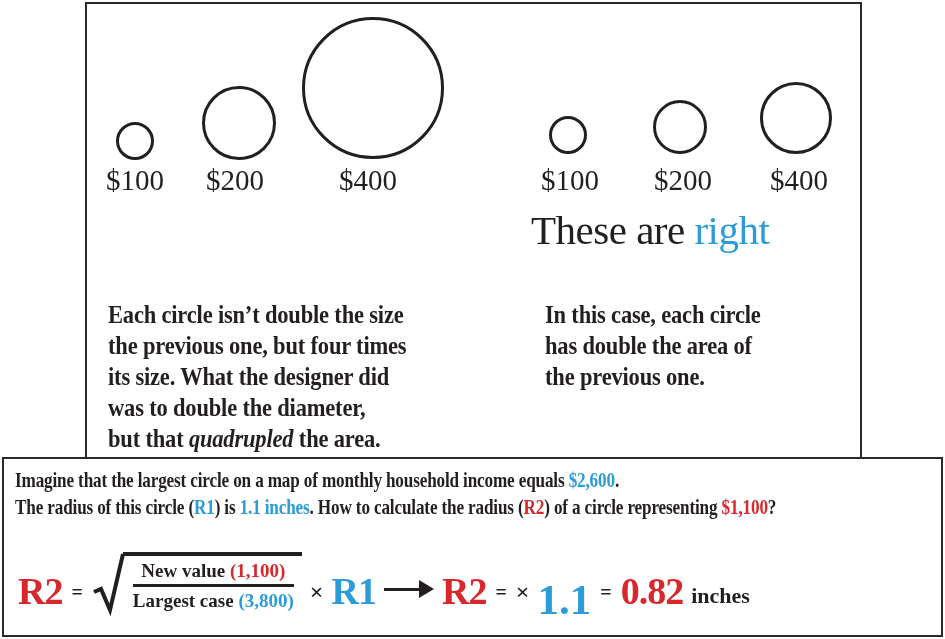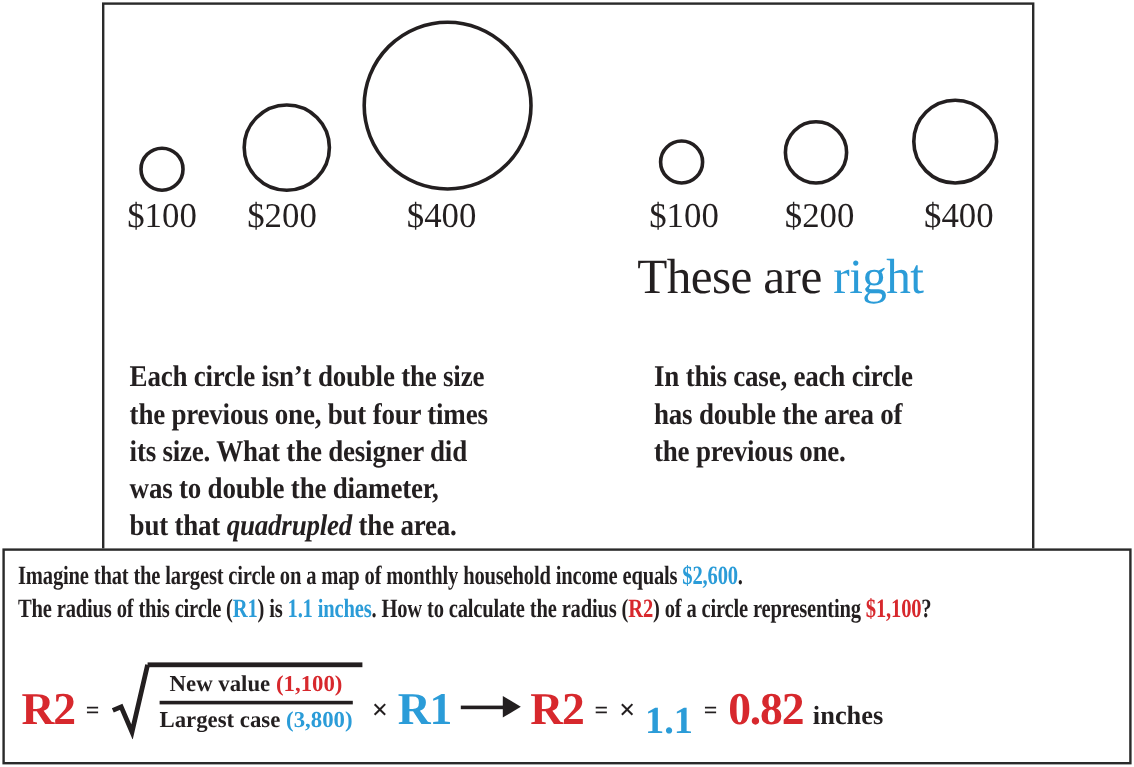--- a/index.html
+++ b/index.html
@@ -39,21 +39,21 @@
 
   
   .intro { position:absolute; left:11px; top:7px; font-size:22px; font-weight:bold; line-height:27px;
            white-space:nowrap; transform:scaleX(0.78); transform-origin:0 0; letter-spacing:-0.2px; }
 
   
   .formula { position:absolute; left:14px; top:78px; height:94px; display:flex; align-items:center; gap:8px; white-space:nowrap; }
   .f-big   { font-size:38px; font-weight:bold; line-height:1; margin-top:14px; letter-spacing:-1px; }
   .f-eq    { font-size:20px; font-weight:bold; margin-top:16px; padding:0 1px; }
   .f-times { font-size:24px; font-weight:bold; margin-top:16px; }
-  .f-med   { font-size:32px; font-weight:bold; line-height:1; margin-top:31px; }
+  .f-med   { font-size:43px; font-weight:bold; line-height:1; margin-top:31px; }
   .f-unit  { font-size:22px; font-weight:bold; margin-top:24px; }
 
   .sqrt { display:flex; align-items:flex-start; }
   .sqrt svg { flex:none; display:block; }
   .sqrt-body { border-top:4px solid #231f20; margin-left:-3px; }
   .frac { display:flex; flex-direction:column; align-items:center; padding:3px 8px 0 10px;
           font-size:19px; font-weight:bold; line-height:24px; }
   .frac-bar { height:3px; background:#231f20; width:100%; margin:1px 0 2px; }
   .sqrt2-body { padding:7px 10px 0 8px; font-size:36px; font-weight:bold; line-height:38px; letter-spacing:-0.5px; }
 

